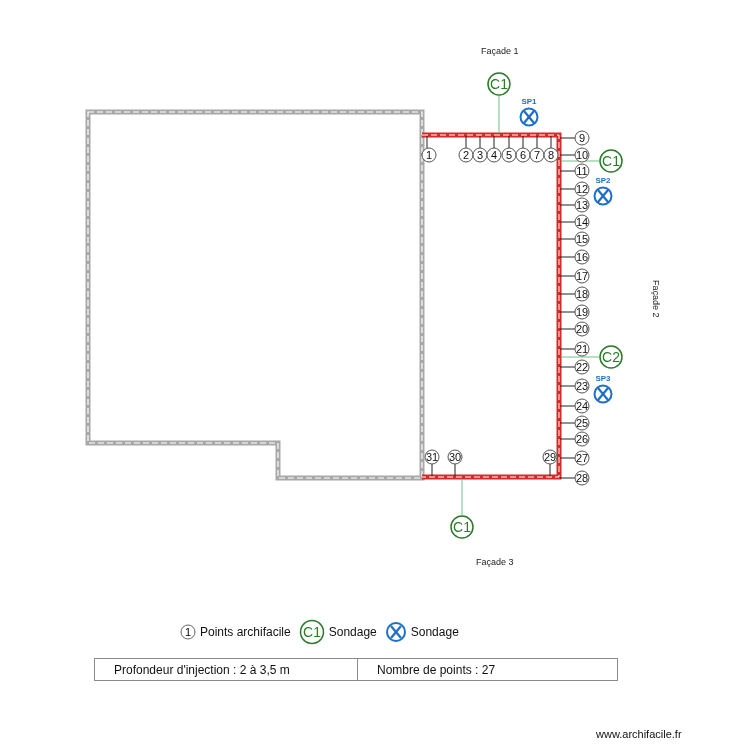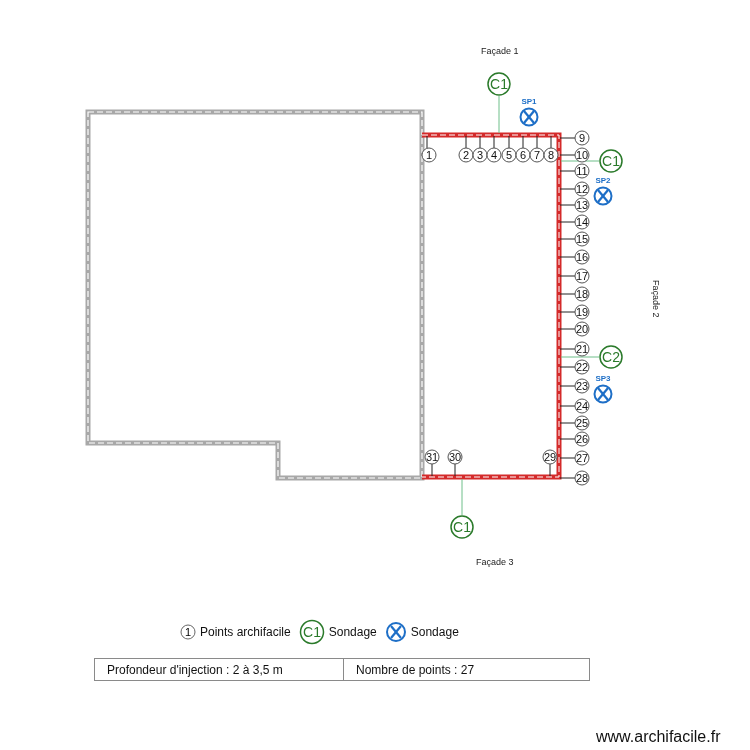--- a/index.html
+++ b/index.html
@@ -5,24 +5,24 @@
   html, body { margin: 0; padding: 0; background: #ffffff; }
   body { width: 750px; height: 750px; position: relative; overflow: hidden;
          font-family: "Liberation Sans", sans-serif; color: #111; }
   #plan { position: absolute; left: 0; top: 0; width: 750px; height: 750px; }
   .facade-label { position: absolute; font-size: 9px; color: #222; }
   .legend { position: absolute; left: 180px; top: 619px; display: flex; align-items: center;
             font-size: 12px; color: #111; gap: 4px; }
   .legend .item { display: flex; align-items: center; gap: 4px; margin-right: 4px; }
   .summary { position: absolute; left: 94px; top: 658px; border-collapse: collapse;
              font-size: 12px; }
-  .summary td { border: 1.5px solid #8a8a8a; padding: 2px 12px; height: 17px; }
+  .summary td { border: 1.5px solid #8a8a8a; padding: 2px 19px; height: 17px; }
   .summary td.c1 { width: 224px; }
   .summary td.c2 { width: 221px; }
-  .watermark { position: absolute; left: 596px; top: 728px; font-size: 16px; color: #111; }
+  .watermark { position: absolute; left: 596px; top: 728px; font-size: 11px; color: #111; }
 </style>
 </head>
 <body>
 
 <svg id="plan" xmlns="http://www.w3.org/2000/svg" width="750" height="750" viewBox="0 0 750 750">
 
   <g fill="none">
     <path d="M88 112 L422 112 L422 478 L278 478 L278 443 L88 443 Z" stroke="#a8a8a8" stroke-width="5"></path>
     <path d="M88 112 L422 112 L422 478 L278 478 L278 443 L88 443 Z" stroke="#ffffff" stroke-width="1.2" stroke-dasharray="6 3"></path>
   </g>

